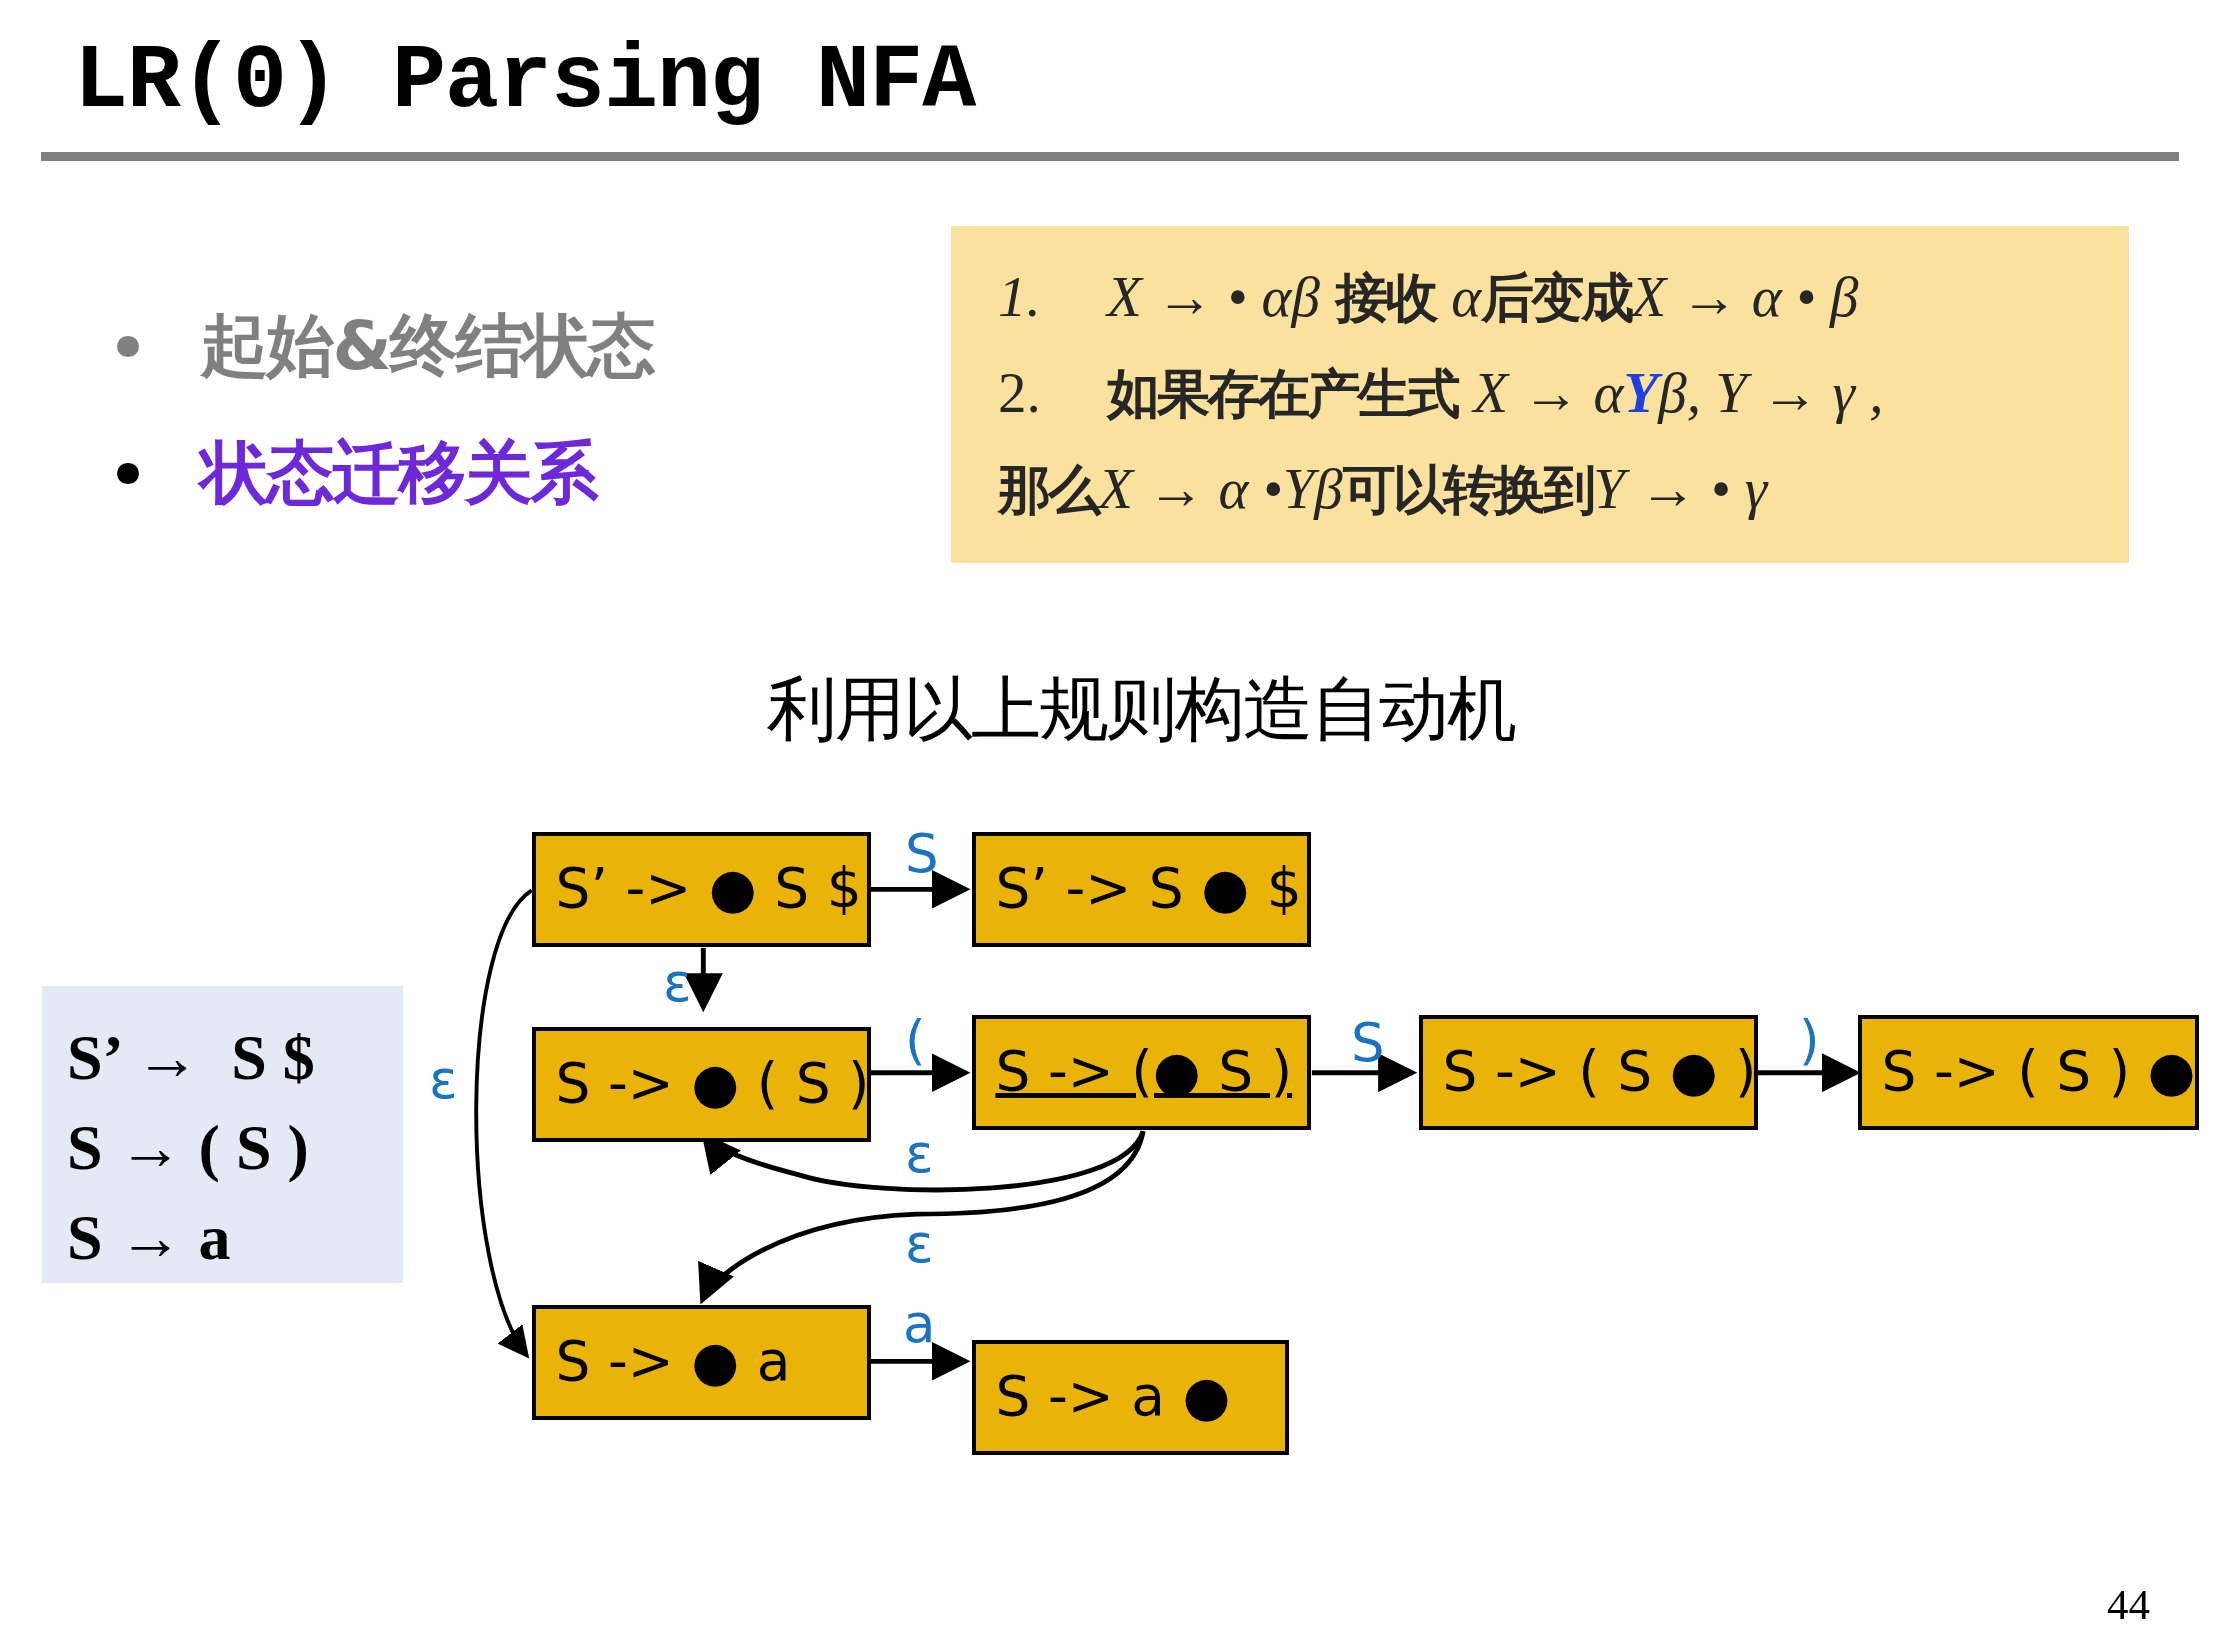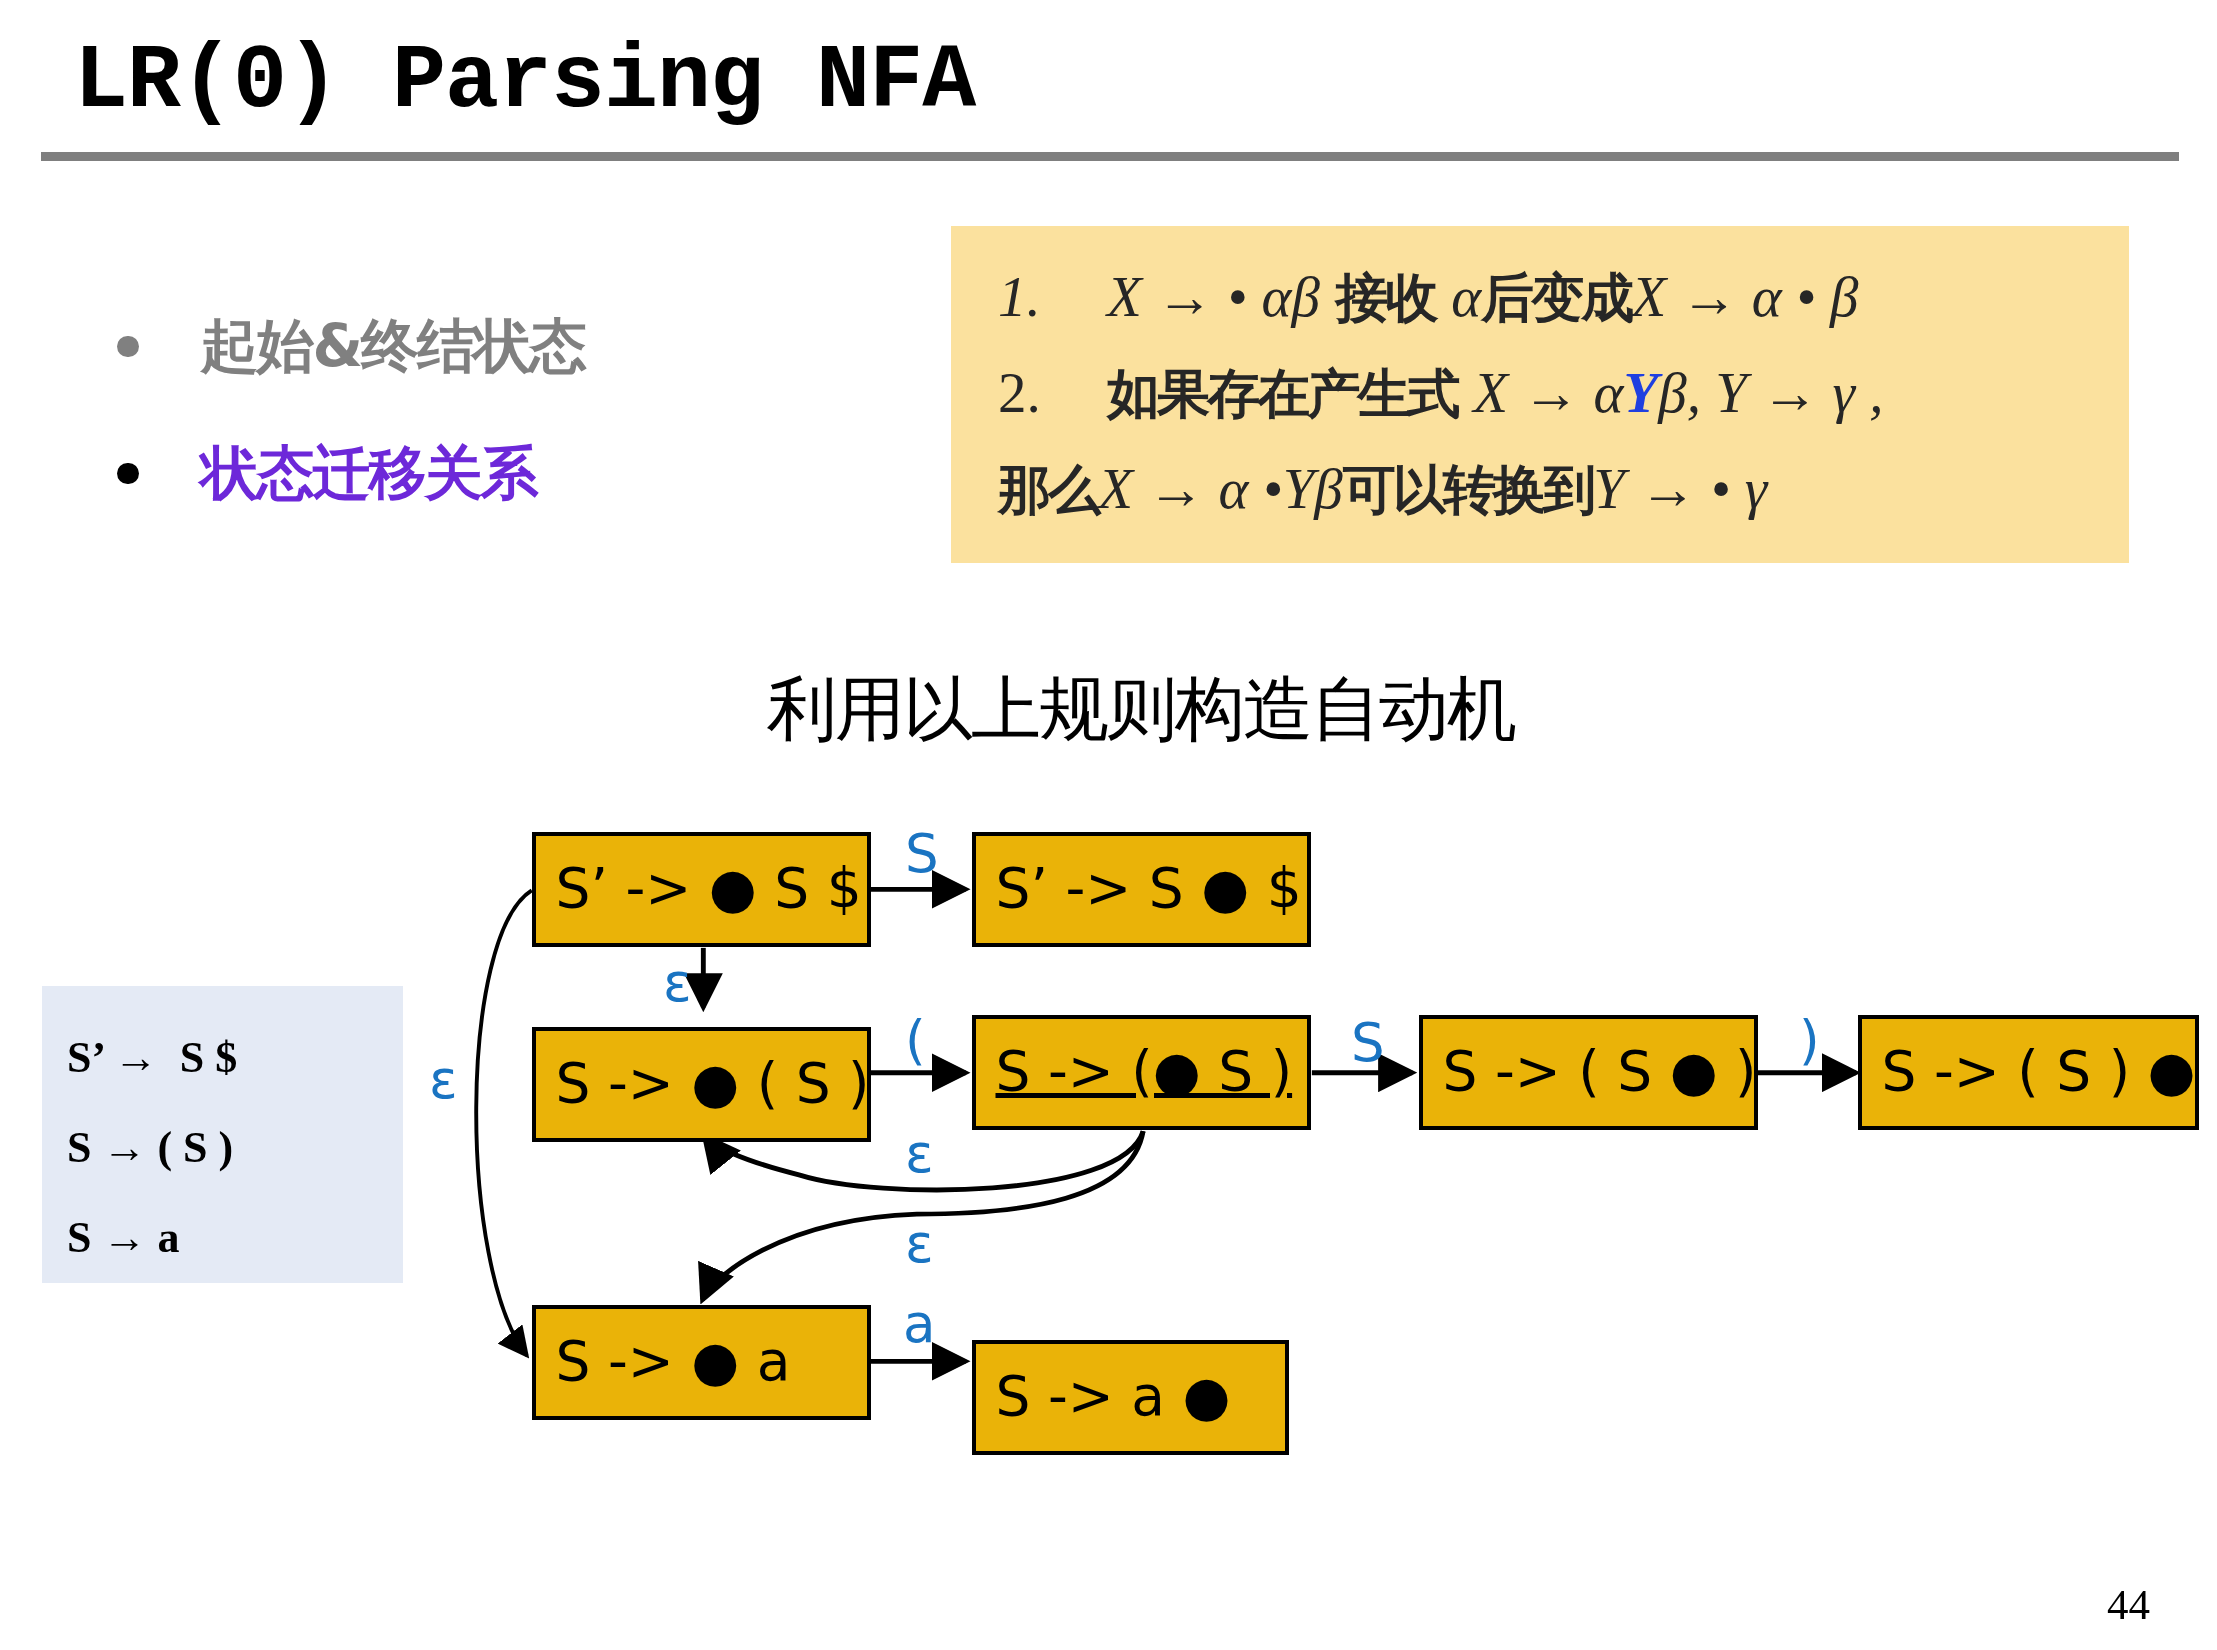--- a/index.html
+++ b/index.html
@@ -2,33 +2,33 @@
 <html><head>
 <meta charset="utf-8">
 <style>
   html, body { margin:0; padding:0; background:#ffffff; }
   body { width:2218px; height:1650px; position:relative; overflow:hidden; font-family:"Liberation Sans", sans-serif; color:#000; }
   .title { position:absolute; left:74px; top:29px; font-size:90px; font-weight:bold; letter-spacing:-1px; line-height:107px;font-family:Liberation Mono, monospace; }
   .title-rule { position:absolute; left:41px; top:152px; width:2138px; height:8.8px; background:#7f7f7f; }
   .bullets { position:absolute; left:117px; top:283px; }
   .bullet { display:flex; align-items:center; height:127px; }
   .bullet .dot { width:21.5px; height:21.5px; border-radius:50%; margin-right:62px; }
-  .bullet .txt { font-family:"DejaVu Sans", sans-serif; font-size:58px; font-weight:bold; letter-spacing:-2px; }
+  .bullet .txt { font-family:"DejaVu Sans", sans-serif; font-size:68px; font-weight:bold; letter-spacing:-2px; }
   .bullet.muted .dot { background:#808080; } .bullet.muted .txt { color:#808080; }
   .bullet.active .dot { background:#000; } .bullet.active .txt { color:#6d28d9; }
   .rules-box { position:absolute; left:951px; top:226px; width:1178px; height:337px; background:#fbe19e; box-sizing:border-box; padding:23.4px 0 0 47px; }
   .rule-line { font-family:"Liberation Serif", serif; font-size:57px; height:96px; line-height:96px; white-space:nowrap; color:#262626; }
   .rule-line .cjk { font-family:"DejaVu Sans", sans-serif; font-weight:bold; font-size:53px; letter-spacing:-2.9px; }
   .rule-line .m { font-style:italic; }
   .rule-line .num { font-style:italic; display:inline-block; width:109px; }
   .rule-line .num2 { display:inline-block; width:109px; }
   .rule-line .hl { color:#1f3fe0; font-weight:bold; font-style:italic; }
   .subtitle { position:absolute; left:0; width:2282px; text-align:center; top:663px; font-family:"DejaVu Sans", sans-serif; font-size:70px; letter-spacing:-2px; }
   .grammar { position:absolute; left:42px; top:986px; width:361px; height:297px; background:#e4eaf5; box-sizing:border-box; padding:27px 0 0 25px; }
-  .g-line { font-family:"Liberation Serif", serif; font-weight:bold; font-size:44px; height:90px; line-height:90px; white-space:pre; }
+  .g-line { font-family:"Liberation Serif", serif; font-weight:bold; font-size:64px; height:90px; line-height:90px; white-space:pre; }
   .state { position:absolute; box-sizing:border-box; border:4.9px solid #000; background:#eab308; height:115px; font-family:"DejaVu Sans", sans-serif; font-size:55px; line-height:105px; padding-left:19.5px; white-space:pre; }
   .lbl { position:absolute; color:#1a74c2; font-family:"DejaVu Sans", sans-serif; font-size:53px; line-height:53px; }
   svg.edges { position:absolute; left:0; top:0; width:2218px; height:1650px; pointer-events:none; }
   .pagenum { position:absolute; left:2107px; top:1580px; font-family:"Liberation Serif", serif; font-size:43px; }
 </style>
 </head>
 <body>
 
 <div class="title">LR(0) Parsing NFA</div>
 <div class="title-rule"></div>

